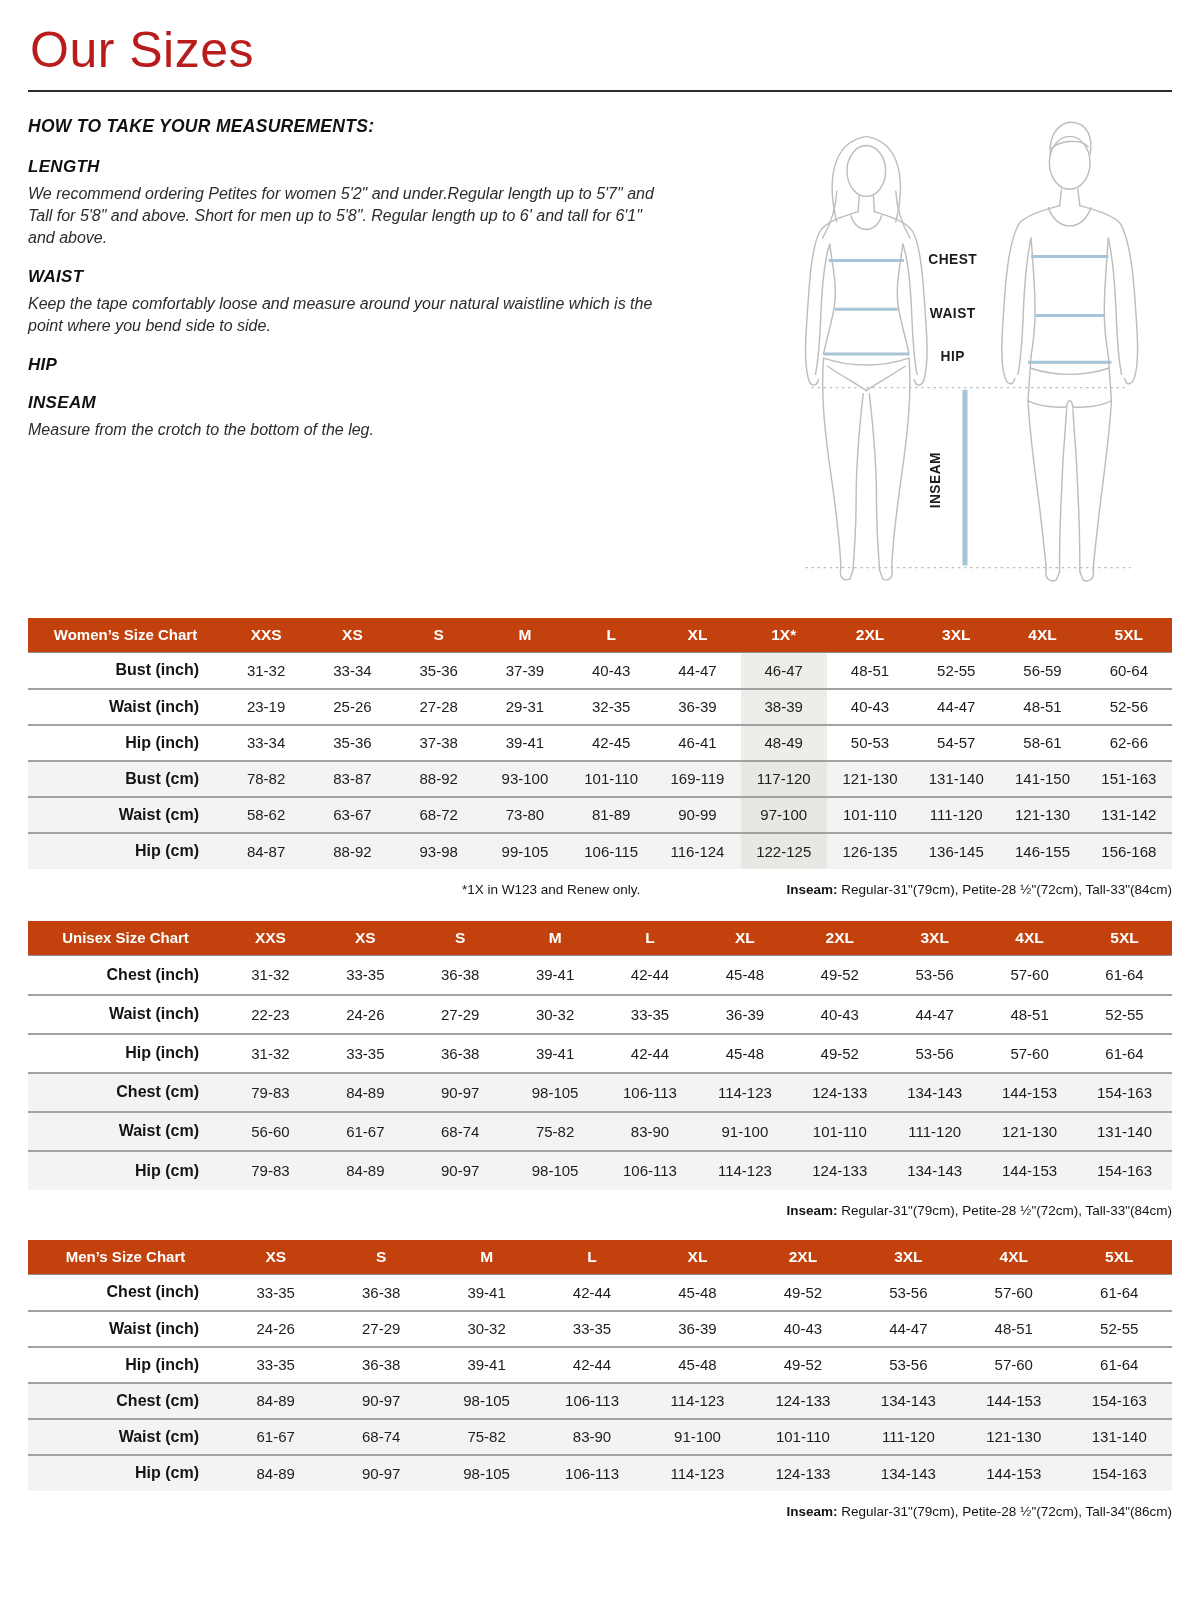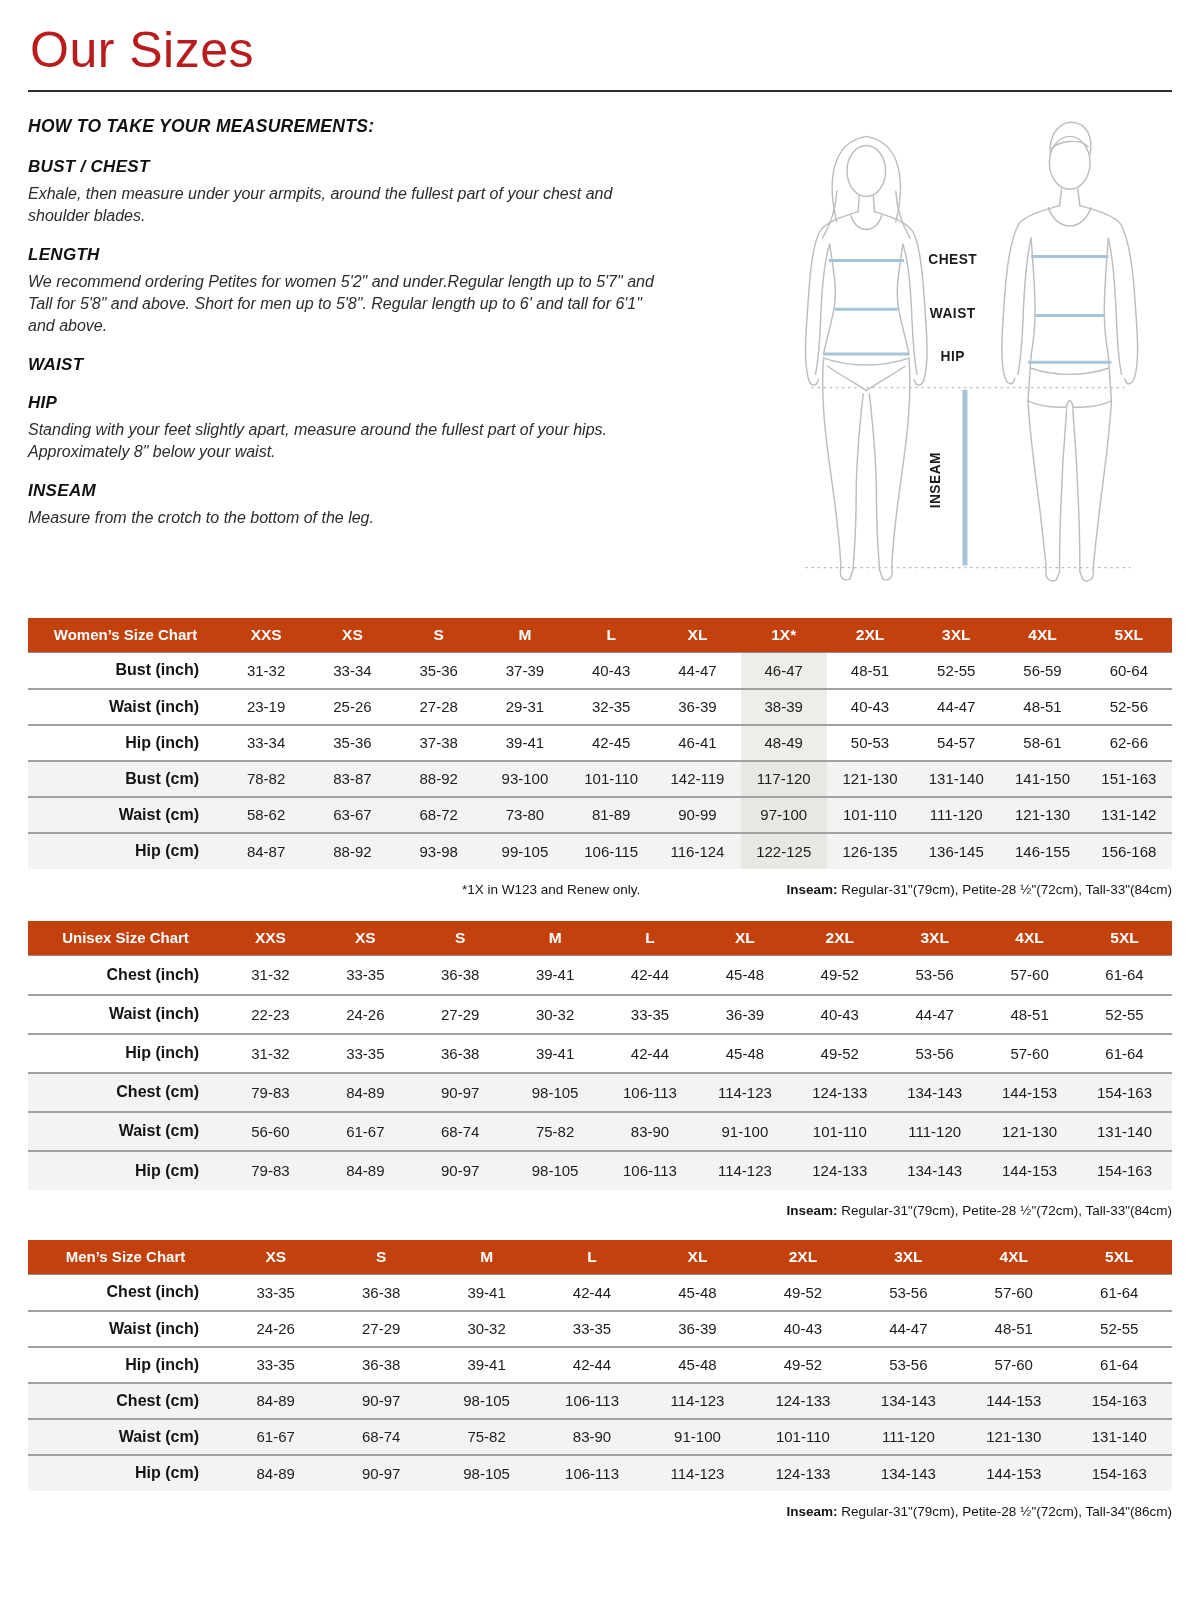--- a/index.html
+++ b/index.html
@@ -70,33 +70,29 @@
 <div class="page">
 
   <h1 class="page-title">Our Sizes</h1>
   <hr class="rule">
 
   <div class="top">
     <div class="howto">
       <h2 class="howto-heading">HOW TO TAKE YOUR MEASUREMENTS:</h2>
 
       <div class="m-item">
-        <h3 class="m-label">BUST / CHEST</h3>
-        <p class="m-text">Exhale, then measure under your armpits, around the fullest part of your chest and shoulder blades.</p>
-      </div>
-      <div class="m-item">
         <h3 class="m-label">LENGTH</h3>
         <p class="m-text">We recommend ordering Petites for women 5'2" and under.Regular length up to 5'7" and Tall for 5'8" and above. Short for men up to 5'8". Regular length up to 6' and tall for 6'1" and above.</p>
       </div>
       <div class="m-item">
         <h3 class="m-label">WAIST</h3>
+        <p class="m-text">Keep the tape comfortably loose and measure around your natural waistline which is the point where you bend side to side.</p>
       </div>
       <div class="m-item">
         <h3 class="m-label">HIP</h3>
-        <p class="m-text">Standing with your feet slightly apart, measure around the fullest part of your hips. Approximately 8" below your waist.</p>
       </div>
       <div class="m-item">
         <h3 class="m-label">INSEAM</h3>
         <p class="m-text">Measure from the crotch to the bottom of the leg.</p>
       </div>
     </div>
 
     <div class="figure-wrap">
       <svg width="408" height="478" viewBox="0 0 400 470">
         <g stroke="#bdbdbd" stroke-width="1.4" fill="none" stroke-linecap="round">
@@ -230,21 +226,21 @@
           <td>58-61</td>
           <td>62-66</td>
         </tr>
         <tr class="cm-row">
           <td class="row-label">Bust (cm)</td>
           <td>78-82</td>
           <td>83-87</td>
           <td>88-92</td>
           <td>93-100</td>
           <td>101-110</td>
-          <td>142-119</td>
+          <td>169-119</td>
           <td class="hl">117-120</td>
           <td>121-130</td>
           <td>131-140</td>
           <td>141-150</td>
           <td>151-163</td>
         </tr>
         <tr class="cm-row">
           <td class="row-label">Waist (cm)</td>
           <td>58-62</td>
           <td>63-67</td>

